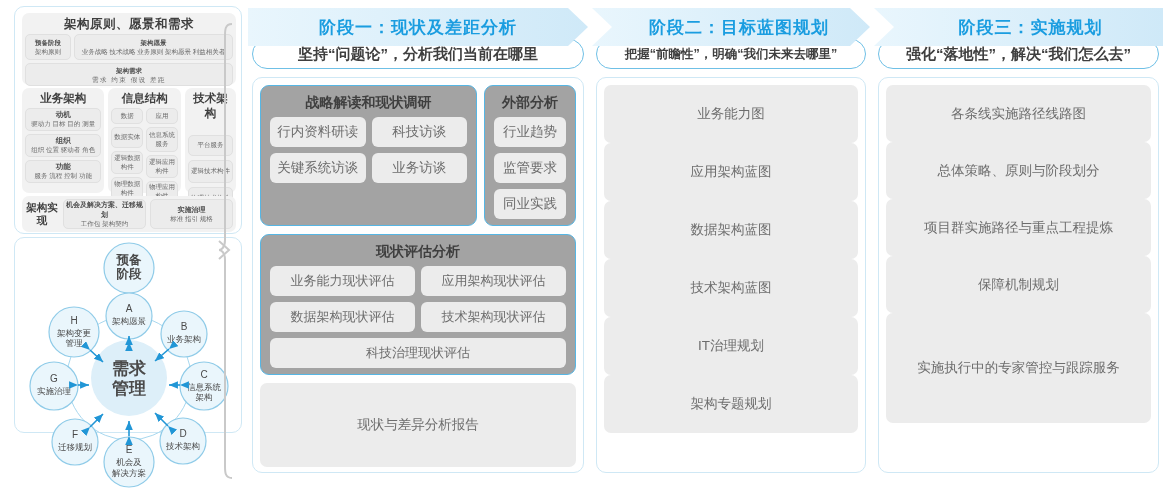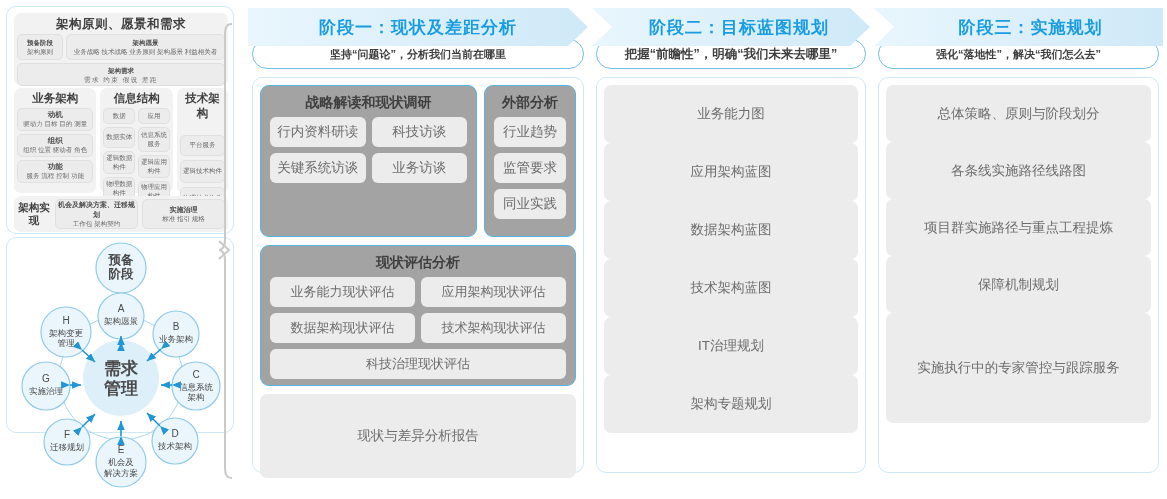--- a/index.html
+++ b/index.html
@@ -2,21 +2,21 @@
 <html><head>
 <meta charset="utf-8">
 <style>
   html,body{margin:0;padding:0;background:#ffffff;}
   body{
     width:1167px;height:499px;position:relative;overflow:hidden;
     font-family:"Liberation Sans","DejaVu Sans",sans-serif;
     color:#555;
   }
   
-  #left-panel{position:absolute;left:0;top:0;width:240px;height:499px;padding-left:31px;}
+  #left-panel{position:absolute;left:8px;top:0;width:240px;height:499px;padding-left:31px;}
   .lp-card{
     position:absolute;left:6px;border:1px solid #cfe8f5;border-radius:10px;
     background:#fff;box-sizing:border-box;
   }
   #togaf-card{top:6px;width:228px;height:228px;padding:6px 7px;}
   #adm-card{top:237px;width:228px;height:196px;}
   .sub{
     background:#ececec;border:1px solid #e0e0e0;border-radius:5px;
     box-sizing:border-box;text-align:center;color:#6a6a6a;
   }
@@ -82,21 +82,21 @@
   .banner svg{position:absolute;left:0;top:0;}
   .banner .btxt{
     position:absolute;left:0;top:0;width:100%;height:38px;
     display:flex;align-items:center;justify-content:center;
     font-size:17px;font-weight:bold;color:#1a9de0;letter-spacing:1px;
   }
 
   .subtitle{
     margin:9px 4px 0 4px;height:30px;border:1.4px solid #6fc0e6;border-radius:16px;
     background:#fff;display:flex;align-items:center;justify-content:center;
-    font-size:11px;font-weight:bold;color:#3f3f3f;box-sizing:border-box;
+    font-size:15px;font-weight:bold;color:#3f3f3f;box-sizing:border-box;
   }
 
   .body-card{
     margin:8px 4px 0 4px;border:1px solid #cfe8f5;border-radius:10px;
     background:#fff;box-sizing:border-box;padding:7px;
   }
   #p1-body{height:396px;}
   #p2-body{height:396px;}
   #p3-body{height:396px;}
 
@@ -109,21 +109,21 @@
     background:#ececec;border-radius:6px;color:#6d6d6d;font-size:13.5px;
     display:flex;align-items:center;justify-content:center;text-align:center;
     box-sizing:border-box;
   }
   #p1-row1{display:flex;gap:7px;}
   #p1-left{flex:1;}
   #p1-right{width:92px;}
   .grid2{display:flex;flex-wrap:wrap;gap:6px;}
   .grid2 .chip{width:calc(50% - 3px);height:30px;}
   .stack1 .chip{width:100%;height:30px;margin-bottom:6px;}
-  .stack1 .chip:last-child{margin-bottom:11px;}
+  .stack1 .chip:last-child{margin-bottom:0;}
   #p1-eval{margin-top:8px;}
   #p1-eval .chip{font-size:13px;}
   #p1-eval .full{width:100%;}
   #p1-report{margin-top:8px;height:84px;background:#ececec;border-radius:7px;
     display:flex;align-items:center;justify-content:center;
     font-size:13.5px;color:#6d6d6d;text-align:center;}
 
   
   .blk{background:#ececec;border-radius:7px;display:flex;align-items:center;
     justify-content:center;text-align:center;color:#6d6d6d;font-size:13.5px;
@@ -380,19 +380,19 @@
             <stop offset="100%" stop-color="#cfe9f8"></stop>
         </linearGradient>
       </defs>
       <path d="M0,0 L289,0 L289,38 L0,38 L20,19 Z" fill="url(#g3)"></path>
     </svg>
     <div class="btxt" style="padding-left:12px;">阶段三：实施规划</div>
   </div>
   <div class="subtitle">强化“落地性”，解决“我们怎么去”</div>
 
   <div class="body-card" id="p3-body">
+    <div class="blk" style="height:57px;">各条线实施路径线路图</div>
     <div class="blk" style="height:57px;">总体策略、原则与阶段划分</div>
-    <div class="blk" style="height:57px;">各条线实施路径线路图</div>
     <div class="blk" style="height:57px;">项目群实施路径与重点工程提炼</div>
     <div class="blk" style="height:57px;">保障机制规划</div>
     <div class="blk" style="height:110px;">实施执行中的专家管控与跟踪服务</div>
   </div>
 </div>
 
 </body></html>

